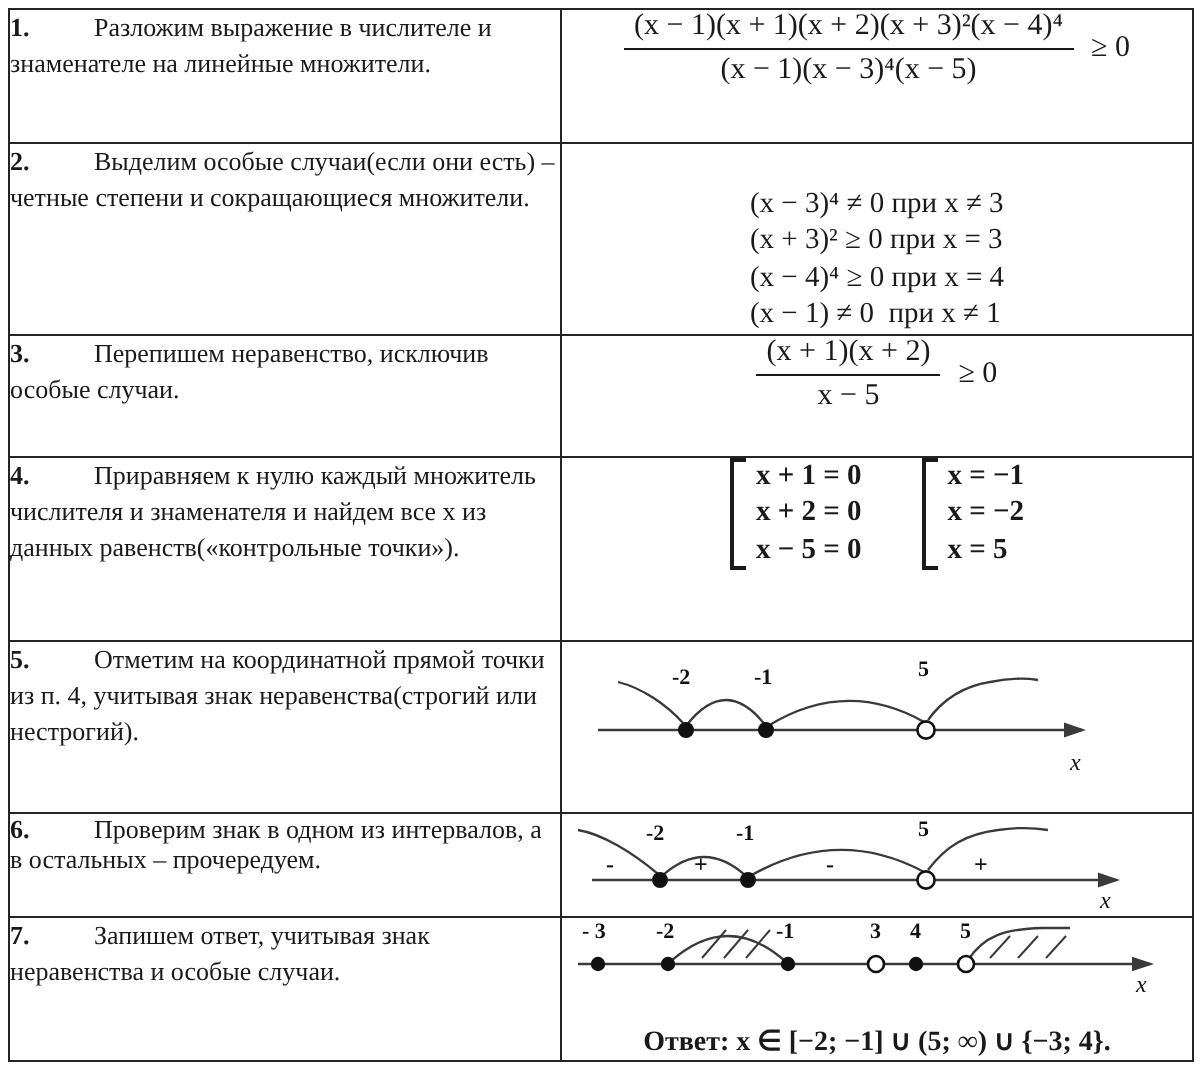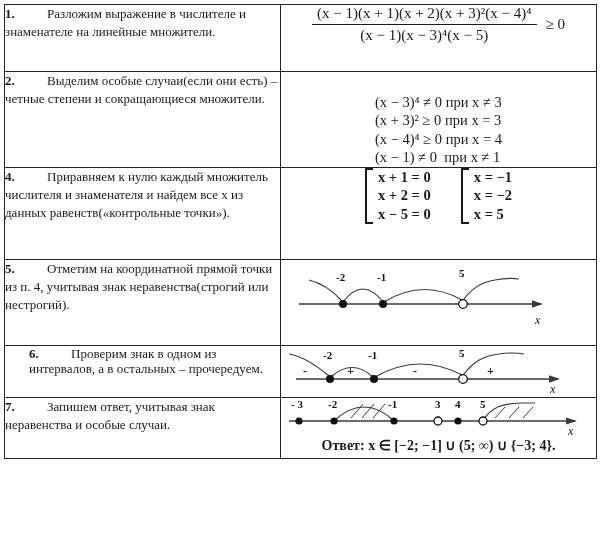--- a/index.html
+++ b/index.html
@@ -18,21 +18,21 @@
   }
   col.c1{width:276px;} col.c2{width:316px;}
   tr.hrow{height:23px;}
   tr.r1{height:67px;} tr.r2{height:86px;} tr.r3{height:61px;}
   tr.r4{height:92px;margin-left:40px;} tr.r5{height:86px;} tr.r6{height:52px;} tr.r7{height:61px;}
   th.head{
     font-size:15px;font-weight:bold;text-align:center;vertical-align:middle;
     font-family:"Liberation Serif",serif;
   }
   td.alg{padding:3px 6px 0 8px;font-size:13px;line-height:1.38;}
-  td.alg.tight{line-height:1.22;padding-left:24px;}
+  td.alg.tight{line-height:1.22;}
   .stepnum{display:inline-block;min-width:42px;font-weight:bold;}
   td.ex{font-size:15px;vertical-align:middle;}
   .fraction-display{display:flex;align-items:center;justify-content:center;height:100%;}
   .frac{text-align:center;display:inline-block;}
   .fnum{padding:0 5px 2px;border-bottom:1.4px solid #1a1a1a;white-space:nowrap;}
   .fden{padding-top:2px;white-space:nowrap;}
   .rel{margin-left:9px;}
   .cases{padding:5px 0 0 0;text-align:center;margin-top:16px;}
   .cases .mline{display:block;white-space:pre-wrap;font-size:14.5px;line-height:1.27;text-align:left;}
   .cases-inner{display:inline-block;text-align:left;}
@@ -42,21 +42,21 @@
   .eqs{font-size:14.5px;line-height:1.3;}
   .eqs div{white-space:pre;font-weight:bold;}
   svg.fig{display:block;}
   svg.fig text{font-family:"Liberation Serif",serif;fill:#111;}
   text.ptlabel{font-size:11px;font-weight:bold;}
   text.sign{font-size:12px;font-weight:bold;}
   text.axis-x{font-size:12px;font-style:italic;}
   .curve{fill:none;stroke:#3a3a3a;stroke-width:1.15;}
   .axisline{stroke:#3a3a3a;stroke-width:1.3;}
   .hatch{stroke:#3a3a3a;stroke-width:1;}
-  .answer{font-size:14px;font-weight:bold;text-align:center;margin-top:0;white-space:nowrap;}
+  .answer{font-size:14px;font-weight:bold;text-align:center;margin-top:14px;white-space:nowrap;}
 </style>
 </head>
 <body>
 
 <table class="doc">
   <colgroup>
       <col class="c1">
       <col class="c2">
     </colgroup>
 
@@ -86,20 +86,34 @@
         <div class="cases-inner">
           <span class="mline">(x − 3)⁴ ≠ 0 при x ≠ 3</span>
           <span class="mline">(x + 3)² ≥ 0 при x = 3</span>
           <span class="mline">(x − 4)⁴ ≥ 0 при x = 4</span>
           <span class="mline">(x − 1) ≠ 0  при x ≠ 1</span>
         </div>
       </div>
     </td>
   </tr>
 
+  <tr class="r3">
+    <td class="alg">
+      <span class="stepnum">3.</span><span>Перепишем неравенство, исключив особые случаи.</span>
+    </td>
+    <td class="ex">
+      <div class="fraction-display">
+        <div class="frac">
+          <div class="fnum">(x + 1)(x + 2)</div>
+          <div class="fden">x − 5</div>
+        </div>
+        <div class="rel">≥ 0</div>
+      </div>
+    </td>
+  </tr>
 
   <tr class="r4">
     <td class="alg">
       <span class="stepnum">4.</span><span>Приравняем к нулю каждый множитель числителя и знаменателя и найдем все x из данных равенств(«контрольные точки»).</span>
     </td>
     <td class="ex">
       <div class="systems">
         <div class="system">
           <div class="bracket"></div>
           <div class="eqs">

